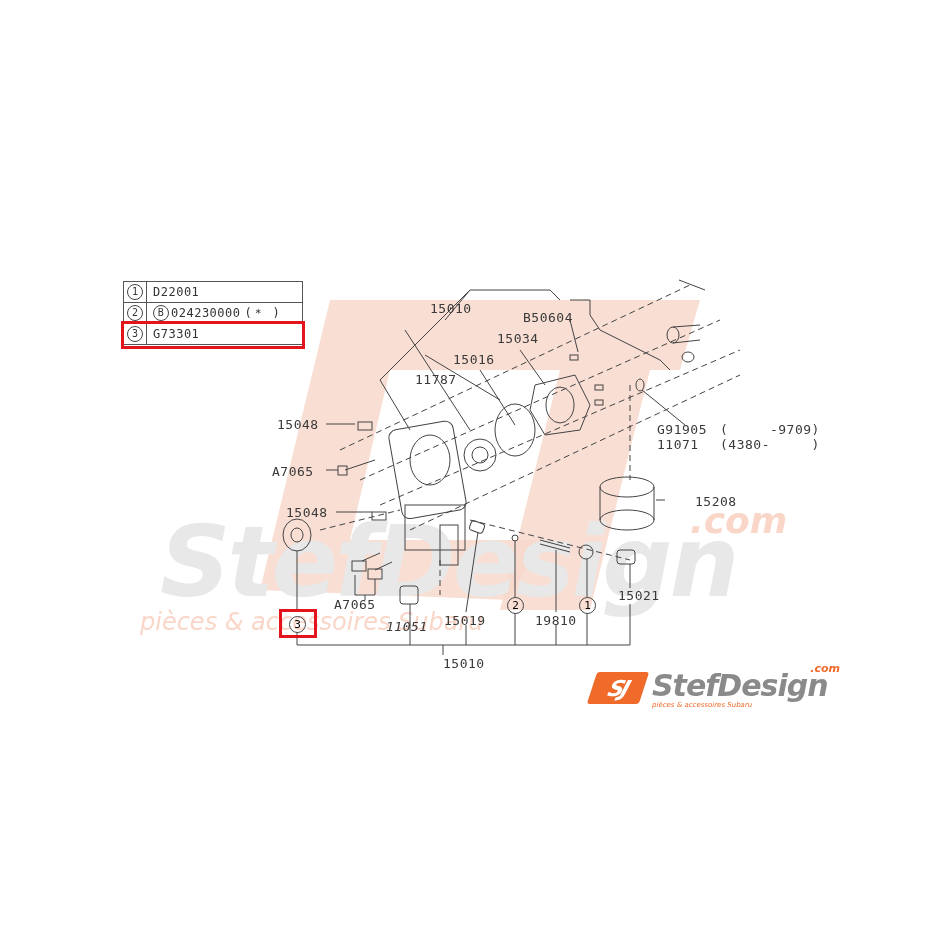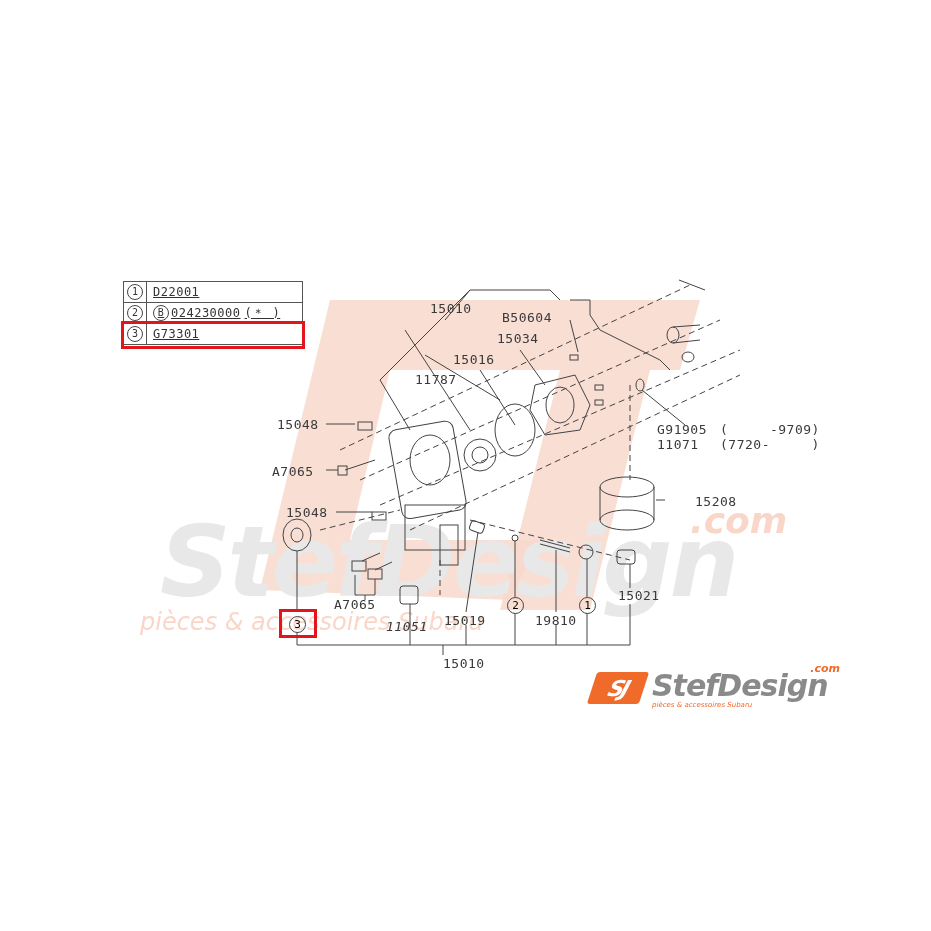--- a/index.html
+++ b/index.html
@@ -4,21 +4,21 @@
 <style>
   html, body { margin:0; padding:0; background:#ffffff; }
   body { width:931px; height:931px; position:relative; overflow:hidden; font-family:"DejaVu Sans Mono", monospace; }
   .canvas { position:absolute; left:0; top:0; width:931px; height:931px; }
   .lbl { position:absolute; font-family:"DejaVu Sans Mono", monospace; font-size:13px; color:#3a3a3a; letter-spacing:0.5px; white-space:pre; line-height:1; }
   .legend { position:absolute; left:123px; top:281px; width:178px; border:1px solid #555; font-family:"DejaVu Sans Mono", monospace; font-size:12px; color:#333; }
   .legend-row { display:flex; height:20px; border-top:1px solid #555; }
   .legend-row:first-child { border-top:none; }
   .legend-num { width:22px; border-right:1px solid #555; display:flex; align-items:center; justify-content:center; }
   .circ { display:inline-flex; width:14px; height:14px; border:1px solid #444; border-radius:50%; font-size:10px; align-items:center; justify-content:center; line-height:1; }
-  .legend-val { padding-left:6px; display:flex; align-items:center; letter-spacing:0.5px;text-decoration:underline; }
+  .legend-val { padding-left:6px; display:flex; align-items:center; letter-spacing:0.5px; }
   .hl-box { position:absolute; border:3px solid #e3141c; box-sizing:border-box; }
   .callout { position:absolute; font-family:"DejaVu Sans Mono", monospace; }
   .wm { position:absolute; font-family:"DejaVu Sans", sans-serif; font-style:italic; font-weight:bold; }
   .logo { position:absolute; left:592px; top:668px; width:250px; height:44px; }
   .logo-s { position:absolute; left:0; top:4px; width:52px; height:32px; background:#f06a2a; transform:skewX(-18deg); border-radius:3px; color:#fff; font:bold italic 22px "DejaVu Sans", sans-serif; display:flex; align-items:center; justify-content:center; letter-spacing:-3px; }
   .logo-text { position:absolute; left:60px; top:0px; font:bold italic 30px "DejaVu Sans", sans-serif; color:#8a8a8a; letter-spacing:-1px; }
   .logo-com { position:absolute; right:2px; top:-6px; font:bold italic 11px "DejaVu Sans", sans-serif; color:#f06a2a; }
   .logo-sub { position:absolute; left:60px; top:33px; font:italic 7px "DejaVu Sans", sans-serif; color:#f06a2a; }
 </style>
 </head>
@@ -143,31 +143,31 @@
     <div class="legend-row">
       <div class="legend-num">
           <span class="circ">3</span>
         </div>
       <div class="legend-val">G73301</div>
     </div>
   </div>
   <div class="hl-box" style="left:121px;top:321px;width:184px;height:28px;"></div>
 
   <div class="lbl" style="left:430px;top:302px;">15010</div>
-  <div class="lbl" style="left:502px;top:311px;text-align:center;">B50604</div>
+  <div class="lbl" style="left:523px;top:311px;text-align:center;">B50604</div>
   <div class="lbl" style="left:497px;top:332px;">15034</div>
   <div class="lbl" style="left:453px;top:353px;">15016</div>
   <div class="lbl" style="left:415px;top:373px;">11787</div>
   <div class="lbl" style="left:277px;top:418px;">15048</div>
   <div class="lbl" style="left:272px;top:465px;">A7065</div>
   <div class="lbl" style="left:286px;top:506px;">15048</div>
   <div class="lbl" style="left:657px;top:423px;">G91905</div>
   <div class="lbl" style="left:720px;top:423px;">(     -9709)</div>
   <div class="lbl" style="left:657px;top:438px;">11071</div>
-  <div class="lbl" style="left:720px;top:438px;">(7720-     )</div>
+  <div class="lbl" style="left:720px;top:438px;">(4380-     )</div>
   <div class="lbl" style="left:667px;top:495px;margin-left:28px;">15208</div>
   <div class="lbl" style="left:334px;top:598px;">A7065</div>
   <div class="lbl" style="left:386px;top:620px;font-style:italic;">11051</div>
   <div class="lbl" style="left:444px;top:614px;">15019</div>
   <div class="lbl" style="left:535px;top:614px;">19810</div>
   <div class="lbl" style="left:610px;top:589px;margin-left:8px;">15021</div>
   <div class="lbl" style="left:443px;top:657px;">15010</div>
 
   <span class="circ callout" style="left:507px;top:597px;width:15px;height:15px;font-size:11px;">2</span>
   <span class="circ callout" style="left:579px;top:597px;width:15px;height:15px;font-size:11px;">1</span>

